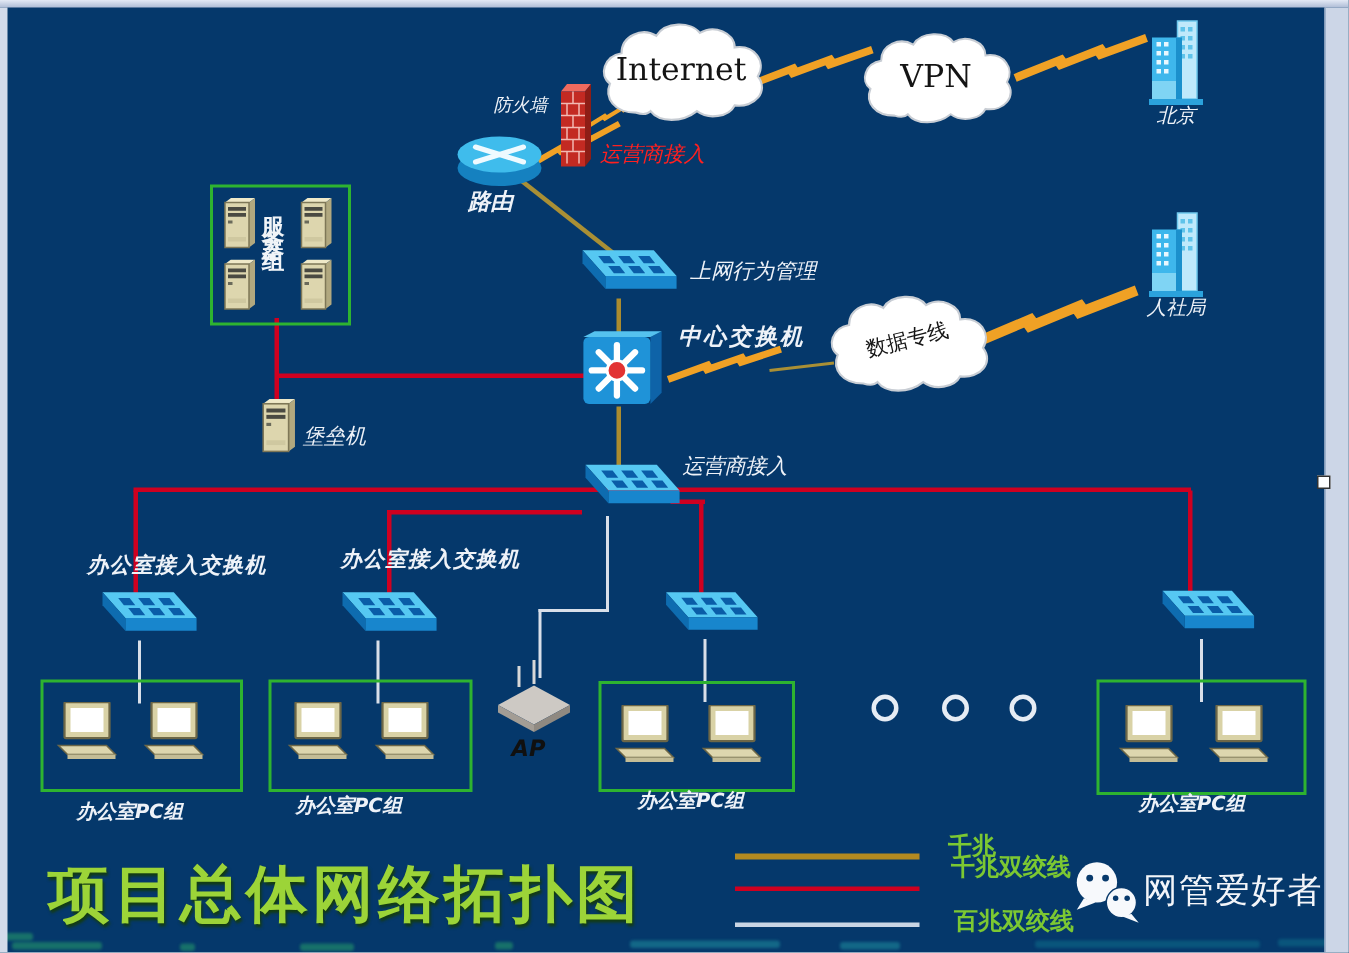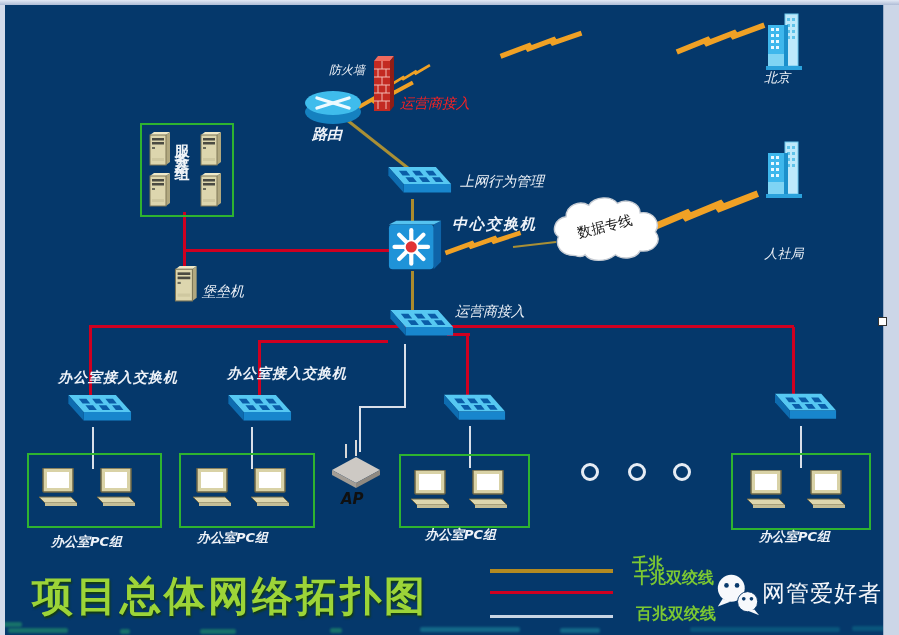--- a/index.html
+++ b/index.html
@@ -185,20 +185,32 @@
     <line x1="513" y1="247" x2="556" y2="242" stroke="#a98f35" stroke-width="2"></line>
     <line x1="640" y1="232" x2="656" y2="228" stroke="#a98f35" stroke-width="2"></line>
     <use href="#g-bolt" transform="translate(502,38) rotate(-3) scale(0.92)"></use>
     <use href="#g-bolt" transform="translate(678,32) rotate(-4) scale(1)"></use>
     <use href="#g-bolt" transform="translate(388,76) rotate(-14) scale(0.5)"></use>
     <use href="#g-bolt" transform="translate(352,96) rotate(-12) scale(0.72)"></use>
     <use href="#g-bolt" transform="translate(447,236) rotate(-2) scale(0.85)"></use>
     <use href="#g-bolt" transform="translate(650,204) rotate(-5) scale(1.25)"></use>
   </svg>
 
+  <div class="abs" style="left:396px;top:12px;width:116px;height:74px;">
+    <svg class="icon" width="116" height="74">
+        <use href="#sym-cloud"></use>
+      </svg>
+    <div class="cloudtxt" style="top:22px;font-size:21px;">Internet</div>
+  </div>
+  <div class="abs" style="left:568px;top:20px;width:112px;height:66px;">
+    <svg class="icon" width="112" height="66">
+        <use href="#sym-cloud"></use>
+      </svg>
+    <div class="cloudtxt" style="top:19px;font-size:21px;">VPN</div>
+  </div>
   <div class="abs" style="left:548px;top:194px;width:114px;height:72px;">
     <svg class="icon" width="114" height="72">
         <use href="#sym-cloud"></use>
       </svg>
     <div class="cloudtxt" style="top:24px;font-size:14px;transform:rotate(-14deg);font-family:'DejaVu Sans','Liberation Sans',sans-serif;">数据专线</div>
   </div>
 
   <svg class="icon" width="22" height="60" style="left:372px;top:53px;">
       <use href="#sym-firewall"></use>
     </svg>
@@ -290,22 +302,22 @@
   <div class="dot" style="left:628px;top:463px;"></div>
   <div class="dot" style="left:673px;top:463px;"></div>
 
   <div class="label" style="left:329px;top:64px;font-size:12px;">防火墙</div>
   <div class="label bold" style="left:312px;top:126px;font-size:15px;">路由</div>
   <div class="label" style="left:400px;top:95px;font-size:14px;color:#ff2020;">运营商接入</div>
   <div class="label" style="left:460px;top:173px;font-size:14px;">上网行为管理</div>
   <div class="label bold" style="left:452px;top:216px;font-size:15px;letter-spacing:2px;">中心交换机</div>
   <div class="label" style="left:455px;top:303px;font-size:14px;">运营商接入</div>
   <div class="label" style="left:202px;top:283px;font-size:14px;">堡垒机</div>
-  <div class="label" style="left:764px;top:71px;width:40px;">北京</div>
-  <div class="label" style="left:756px;top:199px;width:56px;text-align:center;margin-top:48px;">人社局</div>
+  <div class="label" style="left:764px;top:71px;width:40px;text-align:center;">北京</div>
+  <div class="label" style="left:756px;top:199px;width:56px;text-align:center;">人社局</div>
   <div class="label bold" style="left:58px;top:369px;font-size:14px;letter-spacing:1px;">办公室接入交换机</div>
   <div class="label bold" style="left:227px;top:365px;font-size:14px;letter-spacing:1px;">办公室接入交换机</div>
   <div class="label bold" style="left:341px;top:491px;font-size:15px;color:#101010;">AP</div>
   <div class="label bold" style="left:51px;top:535px;">办公室PC组</div>
   <div class="label bold" style="left:197px;top:531px;">办公室PC组</div>
   <div class="label bold" style="left:425px;top:528px;">办公室PC组</div>
   <div class="label bold" style="left:759px;top:530px;">办公室PC组</div>
 
   <div class="line" style="left: 490px; top: 569px; width: 123px; height: 4px; background-color: rgb(179, 138, 33);"></div>
   <div class="line" style="left: 490px; top: 591px; width: 123px; height: 3px; background-color: rgb(207, 0, 32);"></div>

